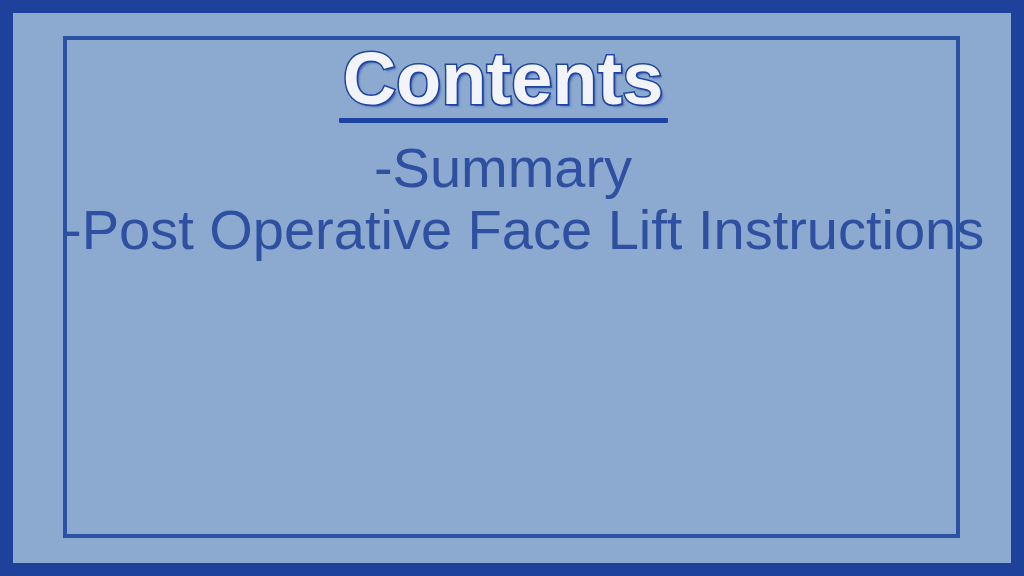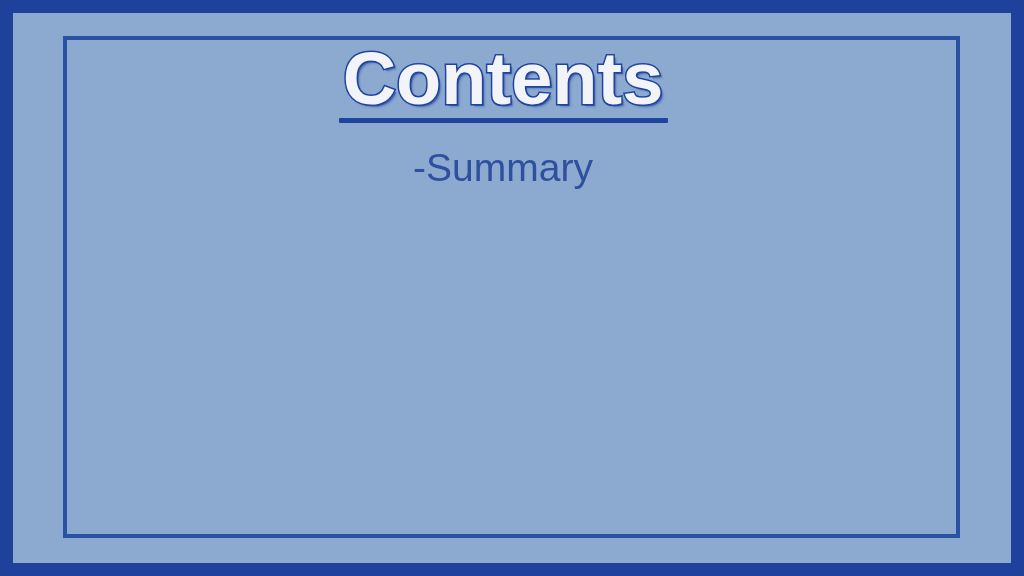--- a/index.html
+++ b/index.html
@@ -76,21 +76,21 @@
 
   
   .items {
     margin: 0;
     padding: 0;
     list-style: none;
     margin-top: 14px;
   }
 
   .item {
-    font-size: 39px;
+    font-size: 56px;
     line-height: 62px;
     color: #2f4fa0;
     white-space: nowrap;
     text-align: center;
     letter-spacing: 0px;
   }
 </style>
 </head>
 <body>
 
@@ -102,16 +102,17 @@
 
     <div class="title-wrap">
       <div class="title">Contents</div>
       <div style="display:flex;justify-content:center;">
         <div class="title-underline" id="title-underline" style="width: 329px;"></div>
       </div>
     </div>
 
     <ul class="items">
       <li class="item">-Summary</li>
+      <li class="item">-Post Operative Face Lift Instructions</li>
     </ul>
 
   </div>
 </div>
 
 </body></html>

